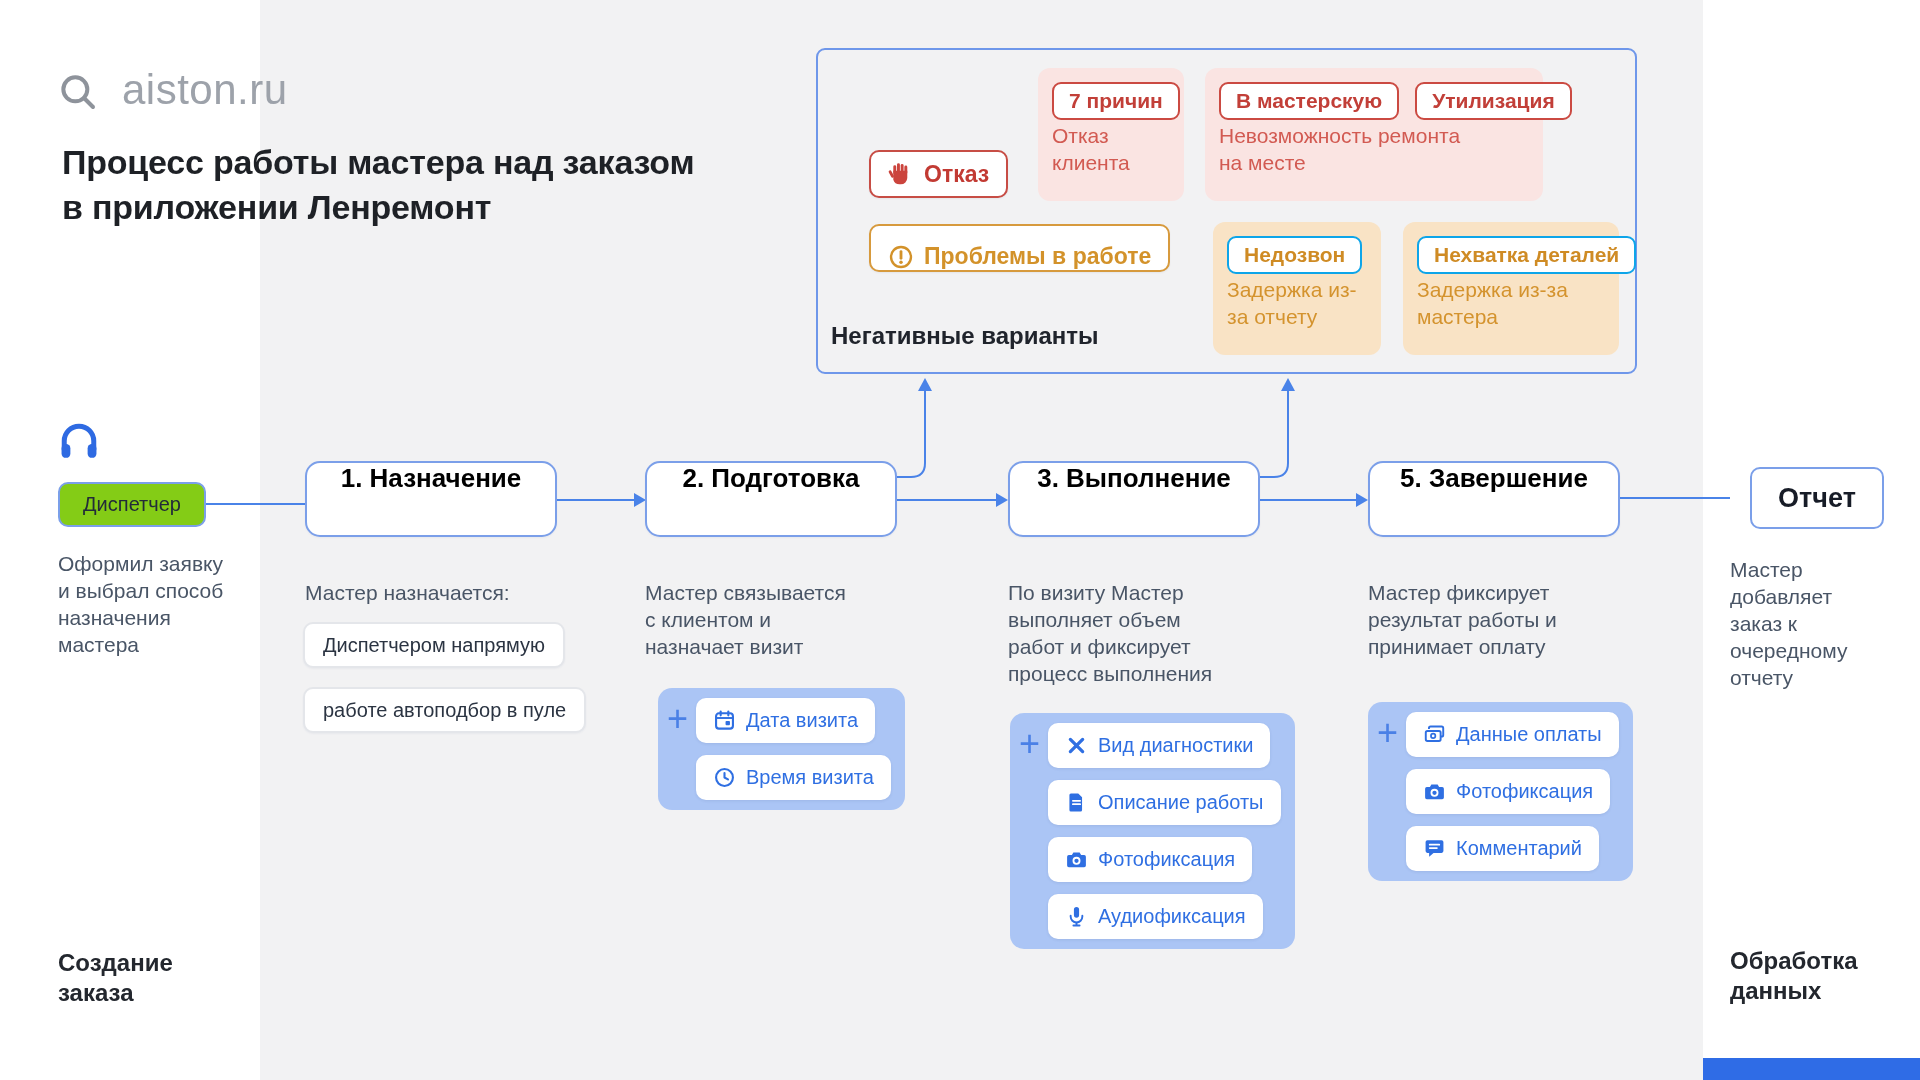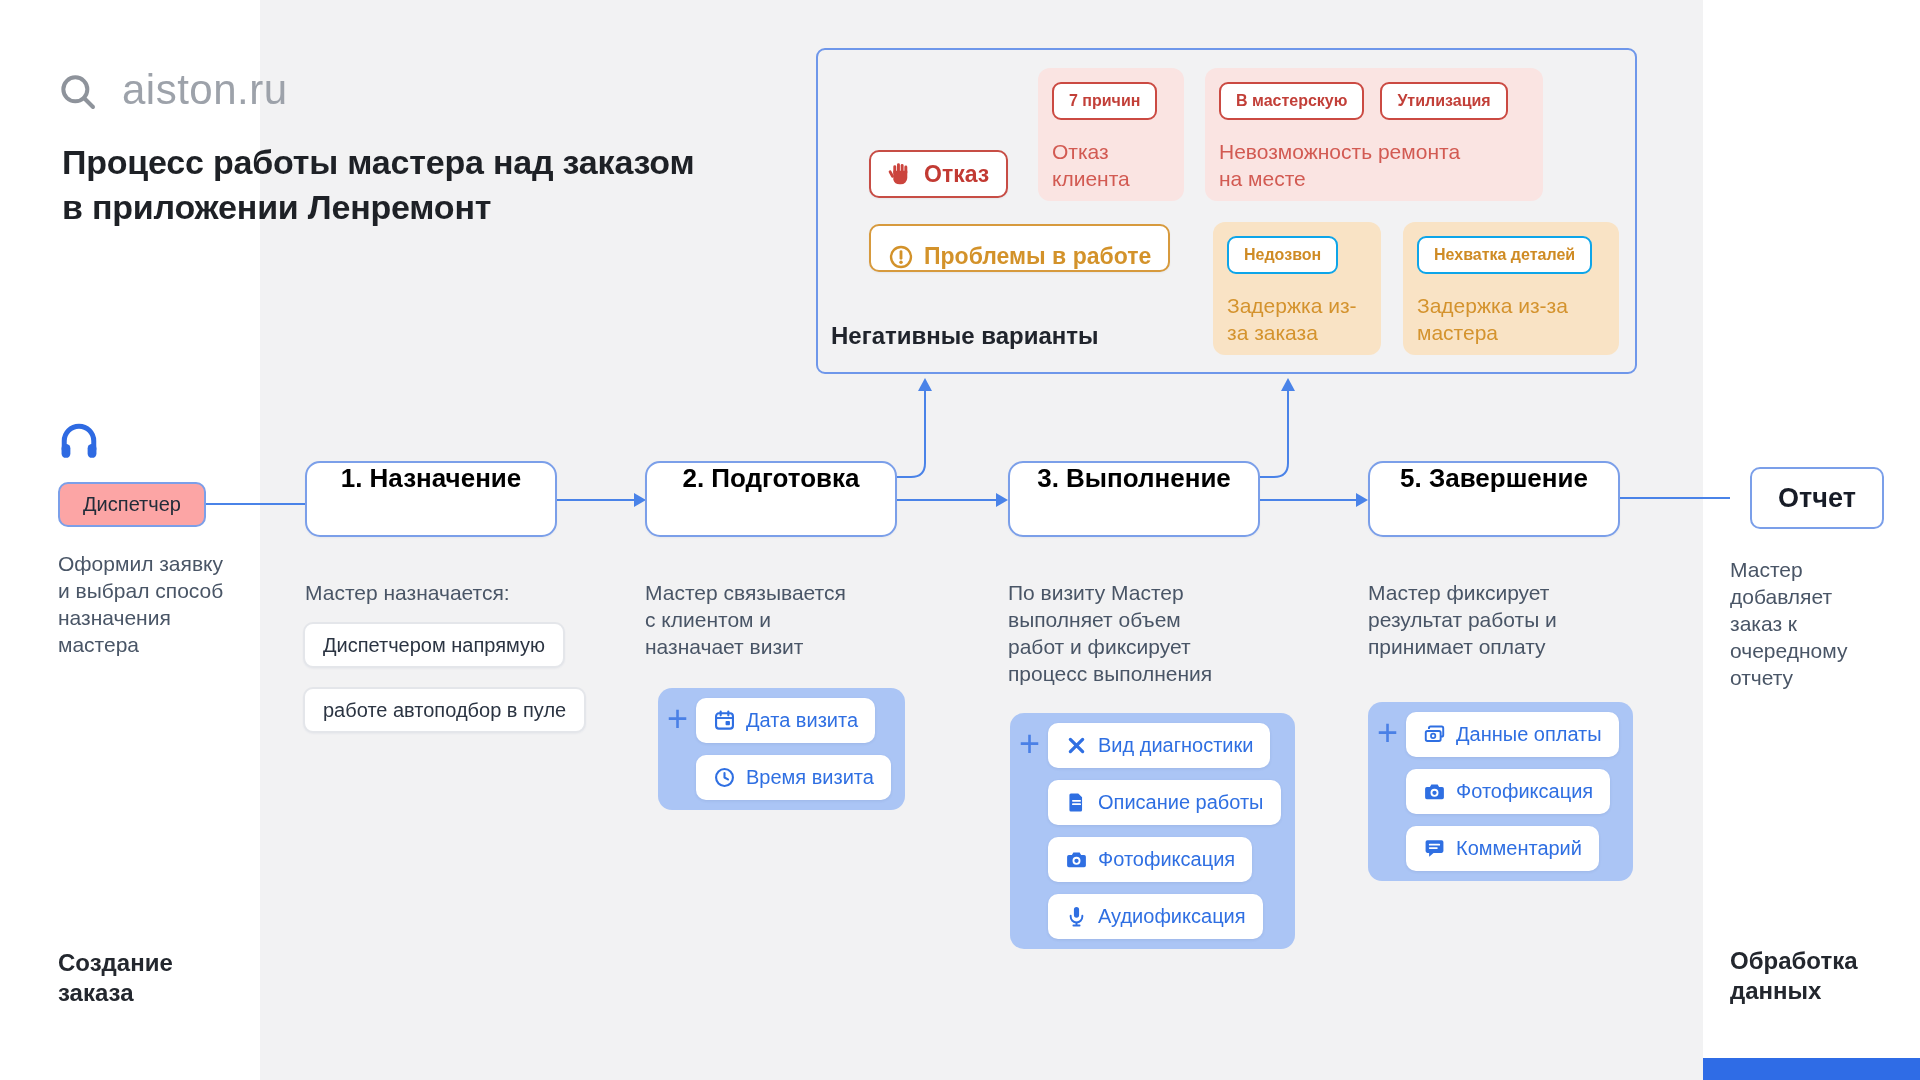--- a/index.html
+++ b/index.html
@@ -14,33 +14,33 @@
   
   .neg-box{border:2px solid #6f97ea;border-radius:9px;}
   .neg-btn{position:absolute;display:flex;align-items:center;gap:10px;background:#fff;border-radius:10px;
            height:48px;padding:0 17px;font-size:23px;font-weight:700;box-shadow:0 1px 2px rgba(40,50,90,.06);box-sizing:border-box;}
   .neg-btn.red{border:2px solid #c74d45;color:#c23a33;}
   .neg-btn.orange{border:2px solid #d79a3d;color:#d3922a;align-items:flex-end;}
   .neg-card{position:absolute;border-radius:12px;padding:14px;box-sizing:border-box;}
   .neg-card.pink{background:#fae4e2;}
   .neg-card.peach{background:#f9e3c5;}
   .badge{display:inline-block;background:#fff;border-radius:9px;height:38px;line-height:34px;
-         padding:0 15px;font-size:16px;font-weight:700;box-sizing:border-box;white-space:nowrap;text-align:center;}
+         padding:0 15px;font-size:21px;font-weight:700;box-sizing:border-box;white-space:nowrap;text-align:center;}
   .badge.red{color:#c23f38;border:2px solid #cb4a42;}
   .badge.orange{color:#cf8b24;border:2px solid #0ea5e9;}
   .badge-row{display:flex;gap:16px;}
-  .neg-card .txt{margin-top:18px;font-size:21px;line-height:27px;}
+  .neg-card .txt{margin-top:2px;font-size:21px;line-height:27px;}
   .neg-card.pink .txt{color:#d25a52;}
   .neg-card.peach .txt{color:#d4932e;}
   .neg-label{font-size:24px;font-weight:700;color:#20242c;}
   
   .step-box{width:252px;height:76px;background:#fff;border:2px solid #7b9fe9;border-radius:15px;
             display:flex;align-items:flex-start;justify-content:center;font-size:26px;font-weight:700;color:#000000;
             box-sizing:border-box;box-shadow:0 1px 2px rgba(40,60,110,.05);}
-  .side-chip{background:#fca5a5;border:2px solid #7b9fe9;border-radius:10px;display:flex;align-items:center;justify-content:center;
+  .side-chip{background:#84cc16;border:2px solid #7b9fe9;border-radius:10px;display:flex;align-items:center;justify-content:center;
              box-sizing:border-box;font-size:20px;color:#232c39;}
   .report-box{width:134px;height:62px;background:#fff;border:2px solid #7b9fe9;border-radius:10px;
               display:flex;align-items:center;justify-content:center;font-size:27px;font-weight:800;color:#171c27;box-sizing:border-box;margin-left:20px;}
   .desc{font-size:21px;line-height:27px;color:#495566;}
   .chip{background:#fff;border:2px solid #e4e6ea;border-radius:10px;height:46px;display:flex;align-items:center;
         padding:0 18px;font-size:20px;color:#2b3442;width:max-content;box-shadow:0 1px 2px rgba(40,60,110,.05);box-sizing:border-box;}
   .panel{background:#abc5f5;border-radius:14px;padding:10px 14px 10px 38px;display:flex;flex-direction:column;gap:12px;width:max-content;}
   .panel .plus{position:absolute;left:9px;top:13px;color:#4a80e6;font-size:36px;line-height:1;font-weight:400;}
   .pill{background:#fff;border-radius:10px;height:45px;display:flex;align-items:center;gap:10px;padding:0 17px;
         color:#2f6fe2;font-size:20px;font-weight:500;width:max-content;box-shadow:0 1px 3px rgba(40,60,110,.10);box-sizing:border-box;}
@@ -122,21 +122,21 @@
     <div class="neg-card pink" style="left:387px;top:18px;width:338px;height:133px;">
       <div class="badge-row">
         <span class="badge red">В мастерскую</span>
         <span class="badge red">Утилизация</span>
       </div>
       <div class="txt" style="width:252px;">Невозможность ремонта на месте</div>
     </div>
 
     <div class="neg-card peach" style="left:395px;top:172px;width:168px;height:133px;">
       <span class="badge orange">Недозвон</span>
-      <div class="txt" style="width:140px;">Задержка из-за заказа</div>
+      <div class="txt" style="width:140px;">Задержка из-за отчету</div>
     </div>
 
     <div class="neg-card peach" style="left:585px;top:172px;width:216px;height:133px;">
       <span class="badge orange">Нехватка деталей</span>
       <div class="txt" style="width:186px;">Задержка из-за мастера</div>
     </div>
   </div>
 
   <span class="abs ic" style="left:56px;top:418px;width:46px;height:46px;color:#2e6ae2;">
     <svg viewBox="0 0 24 24">

